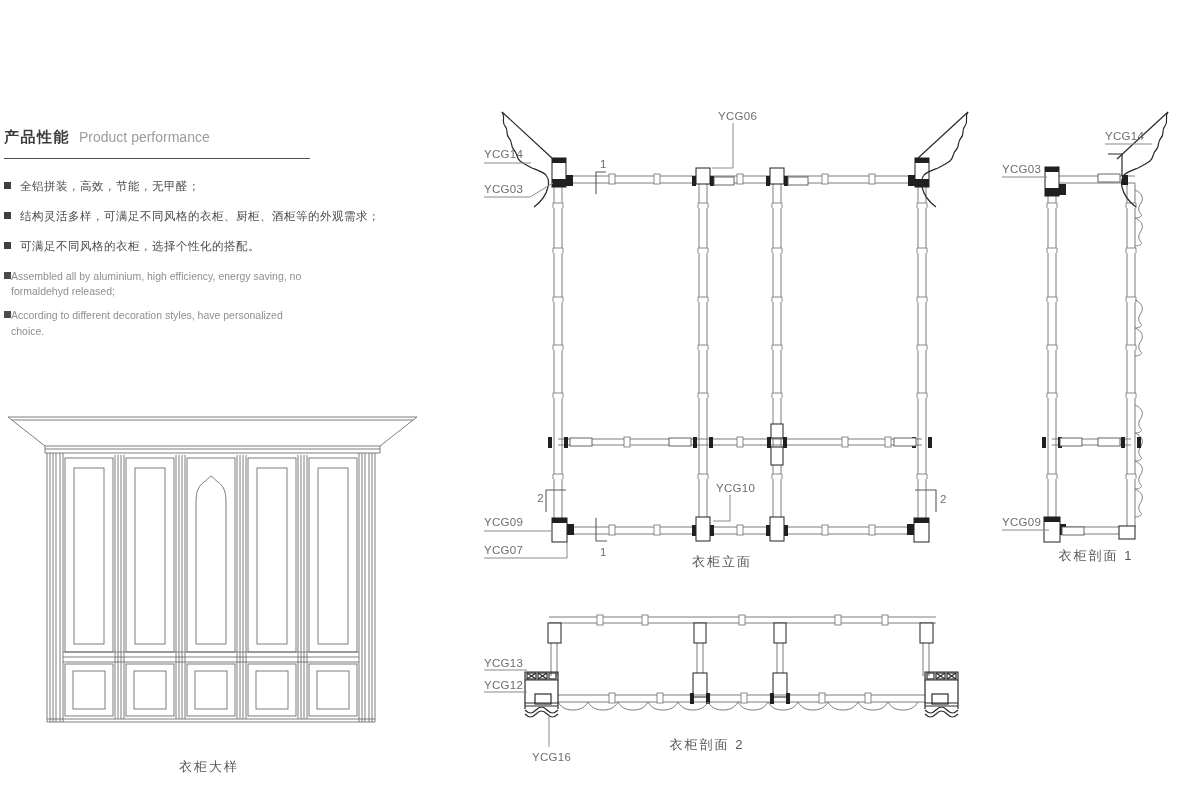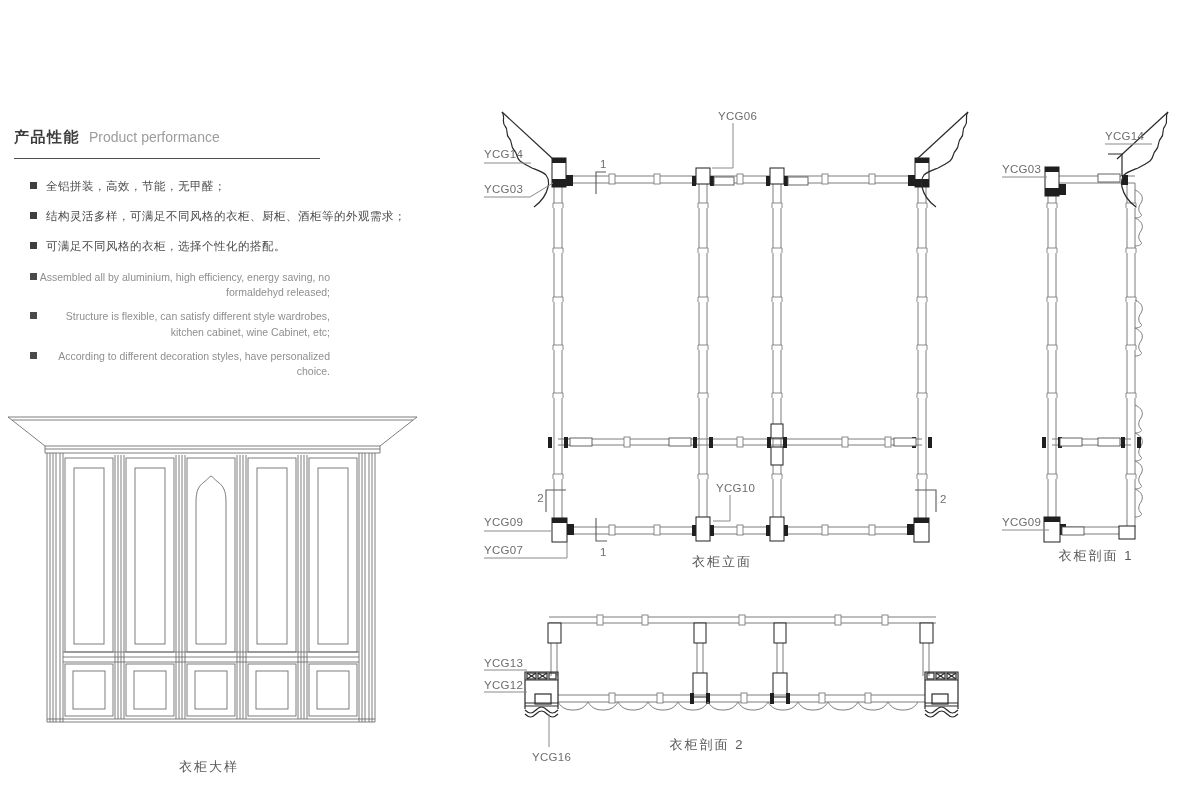--- a/index.html
+++ b/index.html
@@ -4,26 +4,26 @@
 <style>
   :root{
     --line:#7d7d7d; --dark:#2a2a2a; --leader:#8a8a8a; --label:#6d6d6d;
     --caption:#575757; --heading:#3c3c3c; --headingEn:#9c9c9c;
     --textCn:#4c4c4c; --textEn:#8f8f8f; --rule:#4f4f4f;
   }
   html,body{margin:0;padding:0;background:#fff;}
   .page{position:relative;width:1200px;height:805px;background:#fff;overflow:hidden;
         font-family:"Liberation Sans",sans-serif;}
   
-  .info-panel{position:absolute;left:14px;top:128px;width:312px;}
+  .info-panel{position:absolute;left:4px;top:128px;width:312px;}
   .title-row{display:flex;align-items:baseline;gap:9px;}
   .title-cn{font-size:15px;font-weight:bold;color:var(--heading);letter-spacing:1.5px;}
   .title-en{font-size:14px;color:var(--headingEn);}
   .rule{border:0;border-top:1px solid var(--rule);margin:11px 0 0 0;width:306px;}
-  ul.blist{list-style:none;margin:16px;padding:0;text-align:right;}
+  ul.blist{list-style:none;margin:0;padding:0;}
   ul.cn{margin-top:20px;}
   ul.cn li{display:flex;gap:9px;margin-bottom:15px;font-size:11.5px;color:var(--textCn);
            letter-spacing:.5px;white-space:nowrap;}
   ul.en{margin-top:10px;}
   ul.en li{display:flex;margin-bottom:9px;font-size:10.5px;color:var(--textEn);
            line-height:1.45;width:300px;}
   .sq{width:7px;height:7px;background:#3f3f3f;flex:0 0 auto;margin-top:3px;}
   ul.en .sq{background:#4a4a4a;}
   
   svg.draw{position:absolute;left:0;top:0;}
@@ -64,24 +64,20 @@
         <span>可满足不同风格的衣柜，选择个性化的搭配。</span>
       </li>
     </ul>
     <ul class="blist en">
       <li>
         <span class="sq"></span>
         <span>Assembled all by aluminium, high efficiency, energy saving, no formaldehyd released;</span>
       </li>
       <li>
         <span class="sq"></span>
-        <span>Structure is flexible, can satisfy different style wardrobes, kitchen cabinet, wine Cabinet, etc;</span>
-      </li>
-      <li>
-        <span class="sq"></span>
         <span>According to different decoration styles, have personalized choice.</span>
       </li>
     </ul>
   </div>
 
   <svg class="draw" width="1200" height="805" viewBox="0 0 1200 805">
     <defs>
       <path id="collar" class="tik" d="M -5 5 L -5 0 L 5 0 L 5 5" fill="none"></path>
       <g id="tickH">
           <rect class="tik" x="-3" y="-2" width="6" height="10"></rect>

